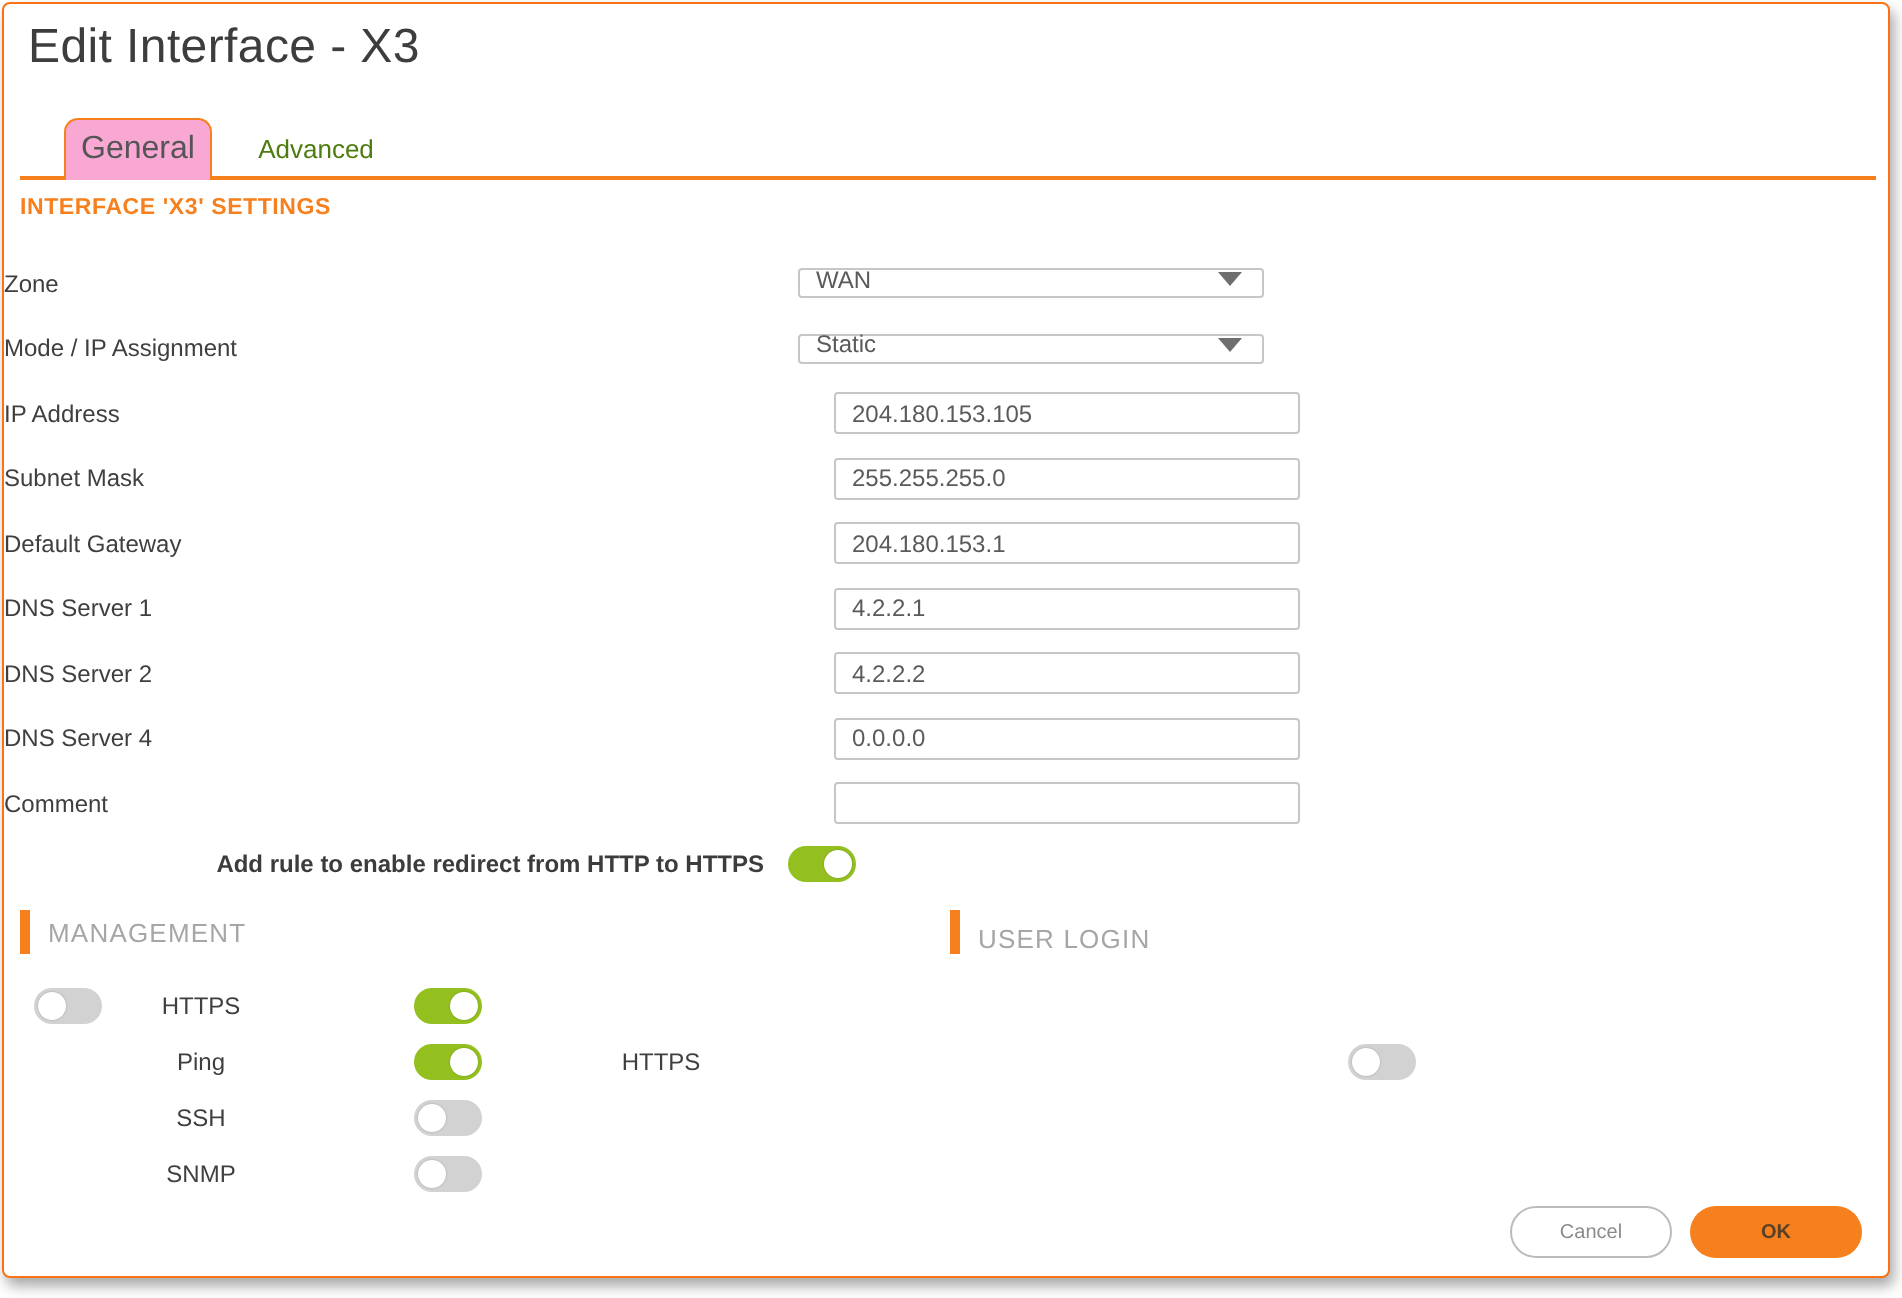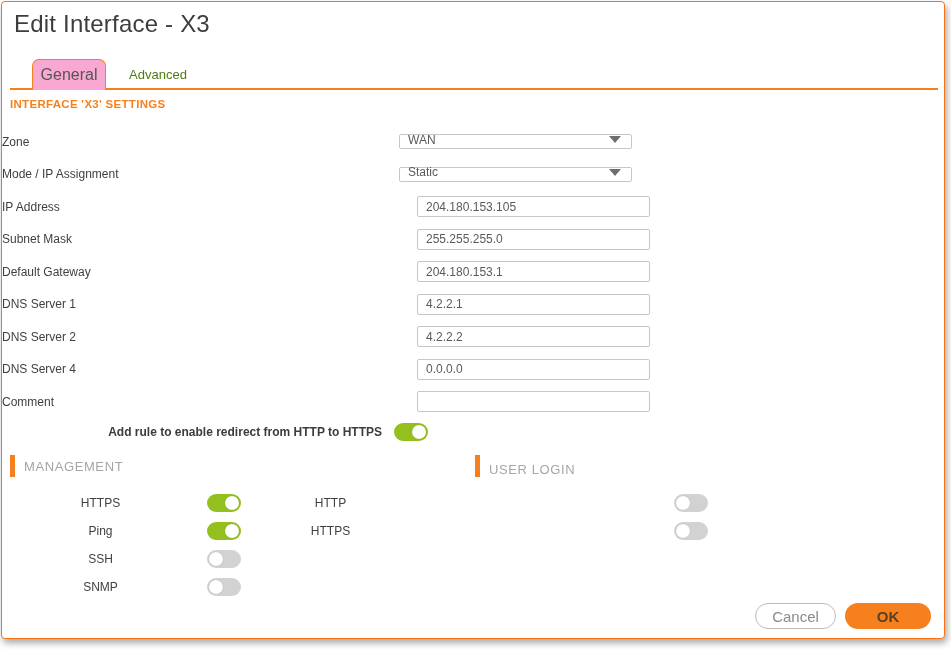--- a/index.html
+++ b/index.html
@@ -132,21 +132,21 @@
   .mgmt-rows .toggle  { margin-left:8px; }
   .user-rows .t-label { width:657px; }
   .user-rows .toggle  { margin-left:15px; }
 
   
   .footer {
     position:absolute; right:13px; bottom:9px;
     display:flex; gap:9px; align-items:center;
   }
   .btn {
-    height:26px; border-radius:13px; font-size:15px;
+    height:26px; border-radius:13px; font-size:10px;
     display:flex; align-items:center; justify-content:center;
     cursor:pointer; font-family:"Liberation Sans", sans-serif;
   }
   .btn-cancel {
     width:81px; background:#fff; border:1px solid #bcbcbc; color:#8a8a8a;
   }
   .btn-ok {
     width:86px; background:var(--accent,#F7801E); border:none; color:#5a4025;
     font-weight:bold;
   }
@@ -262,21 +262,20 @@
     <div class="toggle-row">
       <div class="t-label">SNMP</div>
       <div class="toggle off">
         <div class="knob"></div>
       </div>
     </div>
   </div>
 
   <div class="toggle-rows user-rows">
     <div class="toggle-row">
-      <div class="t-label">HTTP</div>
       <div class="toggle off">
         <div class="knob"></div>
       </div>
     </div>
     <div class="toggle-row">
       <div class="t-label">HTTPS</div>
       <div class="toggle off">
         <div class="knob"></div>
       </div>
     </div>

